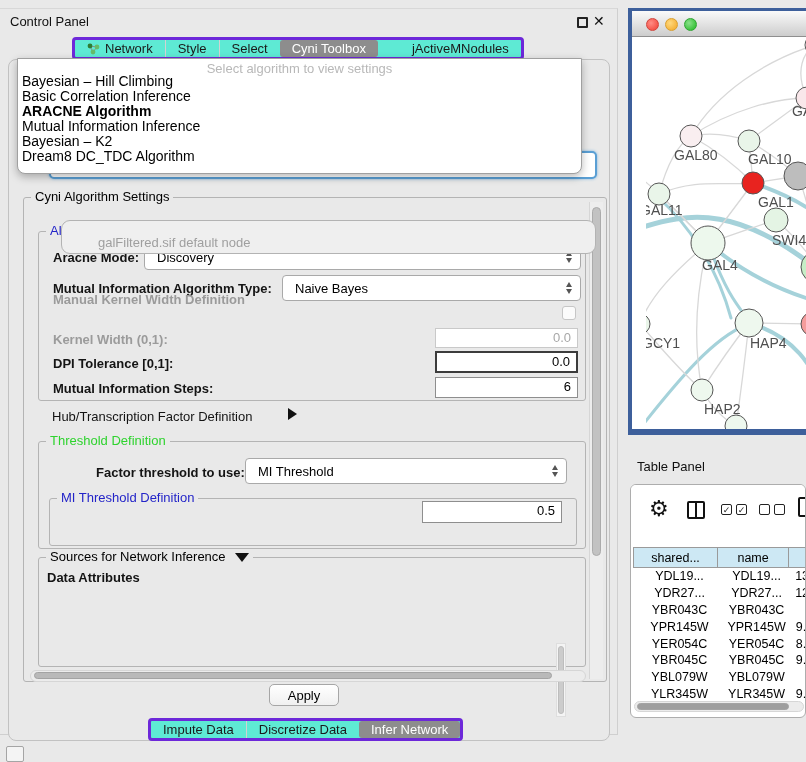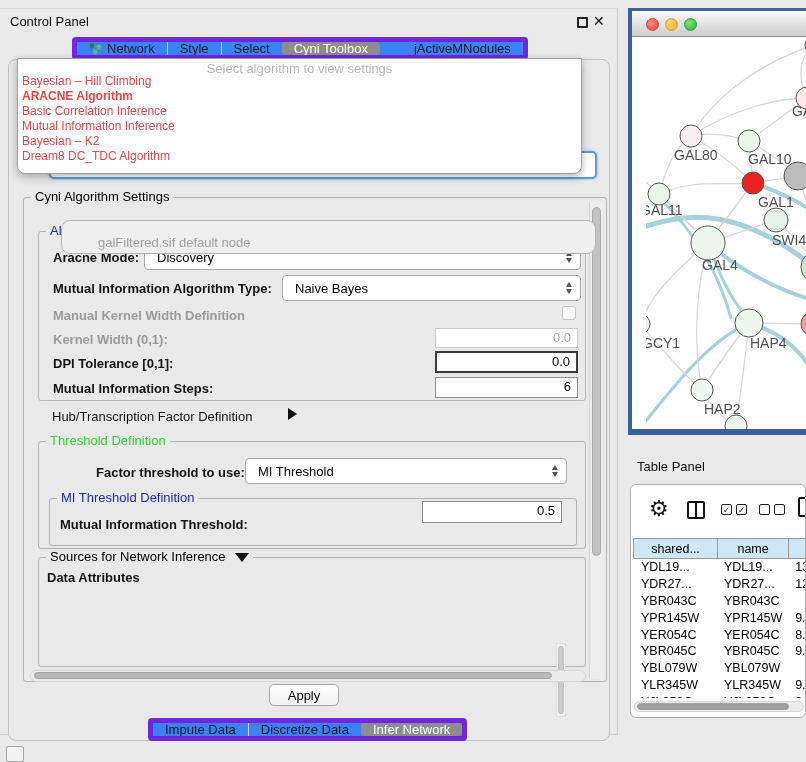--- a/index.html
+++ b/index.html
@@ -9,31 +9,31 @@
   .abs { position:absolute; }
 
   
   #cp-window { left:0; top:8px; width:618px; height:727px; background:#e9e9e9;
     border-top:1px solid #d8d8d8; border-right:1px solid #cfcfcf; border-bottom:1px solid #cfcfcf; }
   #cp-title { left:10px; top:5px; font-size:13px; color:#111; }
   #cp-float { left:577px; top:8px; width:11px; height:11px; border:2px solid #222; border-radius:1px; }
   #cp-close { left:593px; top:4px; font-size:14px; font-weight:bold; color:#111; }
 
   
-  .tabbar { display:flex; background:#3b82f6; border:5px solid #6d28d9; border-radius:4px; overflow:hidden; height:23px; }
+  .tabbar { display:flex; background:#5eead4; border:3px solid #6d28d9; border-radius:4px; overflow:hidden; height:23px; }
   .tabbar .tab { display:flex; align-items:center; gap:5px; padding:0 12px; font-size:13px; color:#1a1a1a; white-space:nowrap; }
   .tabbar .tab + .tab { border-left:1px solid #d2d2d2; }
   .tabbar .tab.selected { background:#8d8d8d; color:#fff; border-left:none; border-radius:3px; }
   .tabbar .tab.selected + .tab { border-left:none;padding-left:34px; }
 
   
   #algo-popup { left:17px; top:49px; width:565px; height:116px; background:#fff;
     border:1px solid #a0a0a0; border-radius:0 0 8px 8px; box-shadow:0 3px 8px rgba(0,0,0,.28); z-index:30; }
   #algo-popup .ph { text-align:center; color:#b8b8b8; font-size:13px; padding-top:2px; height:15px; }
-  #algo-popup .mi { font-size:12px; height:15px; line-height:15px; padding-left:4px; color:#ef4444; }
+  #algo-popup .mi { font-size:14px; height:15px; line-height:15px; padding-left:4px; color:#000000; }
   #algo-popup .mi.bold { font-weight:bold; }
 
   
   .behind-combo-a { left:40px; top:91px; width:548px; height:28px; background:#fff;
     border:2px solid #5a9fd4; border-radius:5px; box-shadow:0 0 3px #7ab4e0; z-index:5; }
   .behind-combo-b { left:52px; top:160px; width:535px; height:34px; background:#efefef;
     border:1px solid #b3b3b3; border-radius:9px; z-index:5; font-size:13px; color:#9f9f9f;
     display:flex; align-items:flex-end; padding:0 0 3px 36px; }
 
   
@@ -86,21 +86,21 @@
   #table-panel { left:630px; top:484px; width:176px; height:234px; background:#fff;
     border:1px solid #adadad; border-radius:6px; overflow:hidden; z-index:2; }
   #tp-toolbar { position:absolute; left:0; top:0; width:100%; height:54px; background:#fff; }
   #gear { position:absolute; left:18px; top:13px; font-size:22px; color:#111; line-height:22px; }
   #col-icon { position:absolute; left:56px; top:16px; width:18px; height:18px; border:2px solid #111; border-radius:2px; }
   #col-icon:after { content:""; position:absolute; left:6px; top:0; width:2px; height:14px; background:#111; }
   .cb { position:absolute; width:11px; height:11px; border:1.5px solid #222; border-radius:2px; font-size:9px; font-weight:bold;
     color:#222; text-align:center; line-height:10px; background:#fff; }
   #page-icon { position:absolute; left:167px; top:12px; width:16px; height:20px; border:2px solid #111; border-radius:2px; background:#fff; }
 
-  #grid { position:absolute; left:2px; top:53px; width:174px; }
+  #grid { position:absolute; left:2px; top:62px; width:174px;text-align:center; }
   #grid-head { display:flex; }
   #grid-head .hc { background:#cde8f4; border:1px solid #9a9a9a; border-left:none; height:21px;
     font-size:12.5px; display:flex; align-items:center; justify-content:center; color:#000; }
   #grid-head .hc:first-child { border-left:1px solid #9a9a9a; }
   #grid-body { height:139px; overflow:hidden; }
   #grid-body .r { display:flex; height:16.8px; font-size:12.5px; color:#000; align-items:center; }
   #grid-body .c { white-space:nowrap; overflow:hidden; }
 
   #bottom-left-icon { left:6px; top:746px; width:18px; height:16px; border:1px solid #a5a5a5; background:#f4f4f4; border-radius:2px; }
 </style>
@@ -159,21 +159,21 @@
           <div class="lbl" style="left:14px; top:18px;">Aracne Mode:</div>
           <div class="combo" style="left:105px; top:12px; width:437px; height:26px;">
             <span>Discovery</span>
             <span class="stepper"></span>
           </div>
           <div class="lbl" style="left:14px; top:49px;">Mutual Information Algorithm Type:</div>
           <div class="combo" style="left:243px; top:43px; width:299px; height:26px;">
             <span>Naive Bayes</span>
             <span class="stepper"></span>
           </div>
-          <div class="lbl dis" style="left:14px; top:76px;">Manual Kernel Width Definition</div>
+          <div class="lbl dis" style="left:14px; top:60px;">Manual Kernel Width Definition</div>
           <div class="checkbox" style="left:523px; top:74px;"></div>
           <div class="lbl dis" style="left:14px; top:100px;">Kernel Width (0,1):</div>
           <div class="tfield dis" style="left:396px; top:96px; width:143px; height:20px;">0.0</div>
           <div class="lbl" style="left:14px; top:124px;">DPI Tolerance [0,1]:</div>
           <div class="tfield focus" style="left:396px; top:119px; width:143px; height:22px;">0.0</div>
           <div class="lbl" style="left:14px; top:149px;">Mutual Information Steps:</div>
           <div class="tfield" style="left:396px; top:145px; width:143px; height:21px;">6</div>
         </div>
 
         <div class="lbl plain" style="left:28px; top:211px;">Hub/Transcription Factor Definition</div>
@@ -181,21 +181,20 @@
 
         <div class="fset" style="left:14px; top:243px; width:548px; height:108px;">
           <span class="legend green">Threshold Definition</span>
           <div class="lbl" style="left:57px; top:23px;">Factor threshold to use:</div>
           <div class="combo" style="left:206px; top:16px; width:322px; height:26px;">
             <span>MI Threshold</span>
             <span class="stepper"></span>
           </div>
           <div class="fset" style="left:10px; top:56px; width:528px; height:48px;">
             <span class="legend blue">MI Threshold Definition</span>
-            <div class="lbl" style="left:10px; top:18px;">Mutual Information Threshold:</div>
             <div class="tfield" style="left:372px; top:2px; width:140px; height:22px;padding-left:36px;">0.5</div>
           </div>
         </div>
 
         <div class="fset" style="left:14px; top:359px; width:548px; height:110px;">
           <span class="legend">
             <span>Sources for Network Inference</span>
             <span class="tri-down" style="margin-left:6px;"></span>
           </span>
           <div class="lbl" style="left:8px; top:12px;">Data Attributes</div>
@@ -216,22 +215,22 @@
           <div class="tab">Impute Data</div>
           <div class="tab">Discretize Data</div>
           <div class="tab selected">Infer Network</div>
         </div>
     </div>
 
     <div id="algo-popup" class="abs">
       <div class="ph">Select algorithm to view settings</div>
       <div id="popup-list">
           <div class="mi">Bayesian – Hill Climbing</div>
+          <div class="mi">Basic Correlation Inference</div>
           <div class="mi bold">ARACNE Algorithm</div>
-          <div class="mi">Basic Correlation Inference</div>
           <div class="mi">Mutual Information Inference</div>
           <div class="mi">Bayesian – K2</div>
           <div class="mi">Dream8 DC_TDC Algorithm</div>
         </div>
     </div>
   </div>
 
   <div id="net-window" class="abs">
     <div id="net-titlebar">
       <span class="light" style="left:14px; background:radial-gradient(circle at 4px 4px,#ff8d85,#f5554a 70%); border:1px solid #d0443c;"></span>

